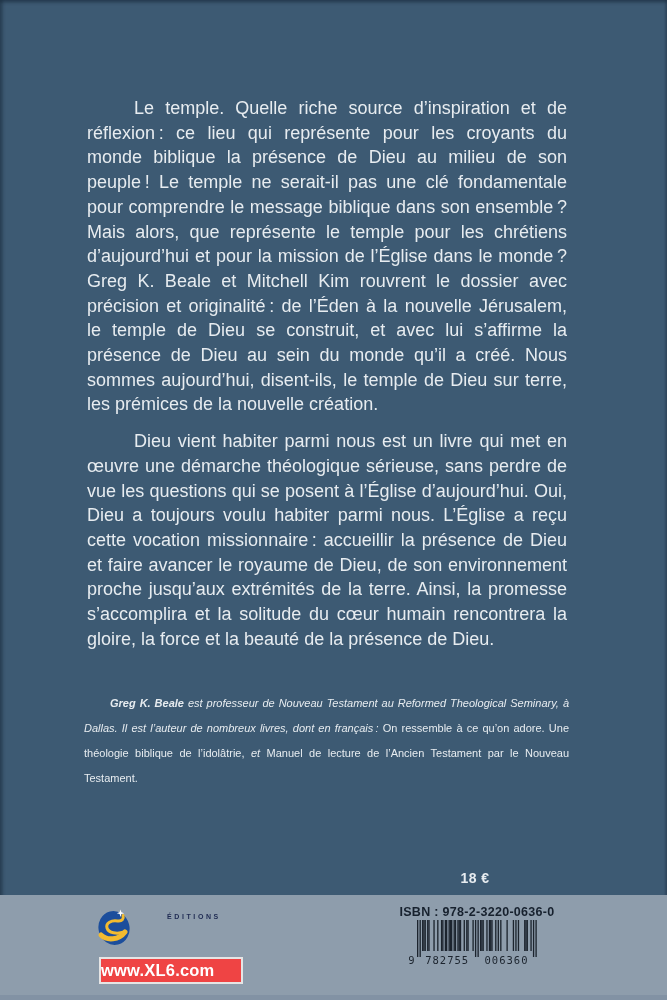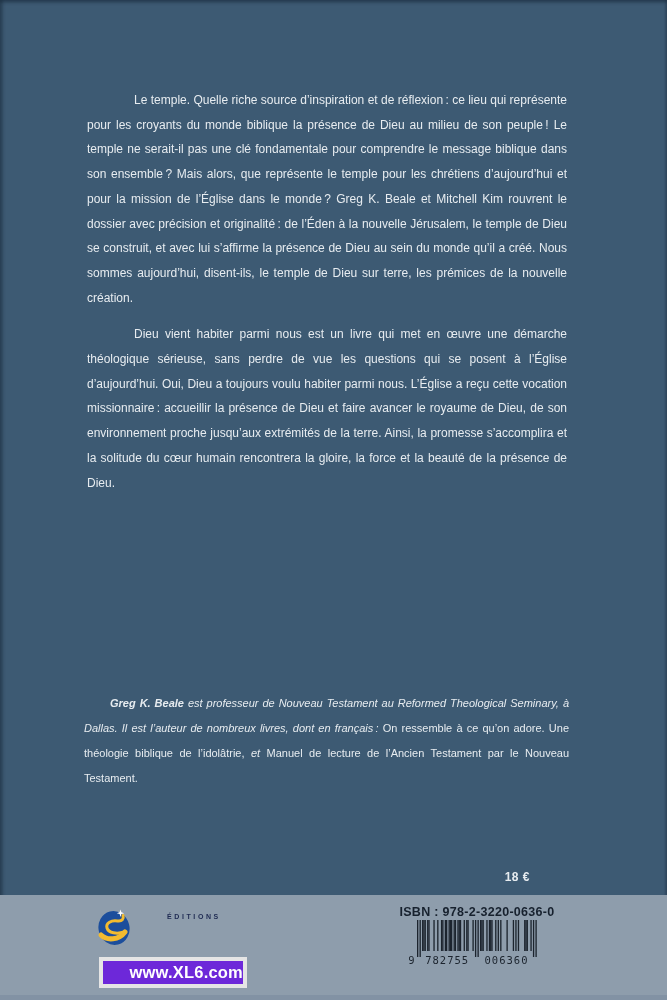--- a/index.html
+++ b/index.html
@@ -4,41 +4,41 @@
 <style>
   html,body{margin:0;padding:0;background:#222;}
   .cover{
     position:relative;width:667px;height:1000px;overflow:hidden;
     background:var(--bg,#3d5a73);
     font-family:"Liberation Sans","DejaVu Sans",sans-serif;
     box-shadow:inset 3px 0 3px rgba(18,32,46,.35), inset 0 3px 3px rgba(18,32,46,.35), inset -2px 0 2px rgba(18,32,46,.2);
   }
   
   .synopsis{
-    position:absolute;left:87px;top:88px;width:480px;
+    position:absolute;left:87px;top:96px;width:480px;
     color:var(--text,#e7ecf0);
-    font-size:12px;line-height:24.7px;text-align:justify;
+    font-size:18px;line-height:24.7px;text-align:justify;
   }
   .synopsis p{margin:0 0 12px 0;text-indent:47px;}
   
   .bio{
     position:absolute;left:84px;top:691px;width:485px;
     color:var(--text,#e7ecf0);
     font-size:11px;line-height:25px;text-align:justify;
     font-style:italic;
   }
   .bio p{margin:0;text-indent:26px;}
   .seg-bolditalic{font-weight:bold;font-style:italic;}
   .seg-italic{font-style:italic;}
   .seg-roman{font-style:normal;}
   
   .price{
     position:absolute;left:420px;top:870px;width:110px;
-    text-align:right;color:var(--text,#e7ecf0);
-    font-size:12px;font-weight:bold;letter-spacing:.5px;
+    text-align:center;color:var(--text,#e7ecf0);
+    font-size:14px;font-weight:bold;letter-spacing:.5px;
   }
   
   .band{
     position:absolute;left:0;right:0;top:895px;height:105px;
     background:var(--band,#8e9dac);
   }
   .band::after{
     content:"";position:absolute;left:0;right:0;bottom:0;height:5px;
     background:#7c8c9f;opacity:.65;
   }
@@ -52,23 +52,23 @@
   }
   .wordmark{
     position:absolute;left:52px;top:13px;display:inline-block;
     font-family:"Liberation Serif","DejaVu Serif",serif;
     font-size:20px;letter-spacing:1.6px;line-height:1;
     color:var(--navy,#1e2a52);
   }
   .wordmark::first-letter{font-size:27px;}
   .website{
     position:absolute;left:4px;top:53px;width:140px;height:23px;
-    background:#6d28d9;border:4px solid #e5e5e5;
+    background:#ef4444;border:2px solid #e5e5e5;
     color:#fff;font-weight:bold;font-size:16.5px;line-height:23px;
-    text-align:right;letter-spacing:.2px;
+    text-align:left;letter-spacing:.2px;
   }
   
   .barcode-block{position:absolute;left:392px;top:10px;width:170px;text-align:center;}
   .isbn{
     font-size:12.5px;letter-spacing:.3px;color:#17212e;font-weight:bold;
     margin-bottom:1px;
   }
 </style>
 </head>
 <body>

